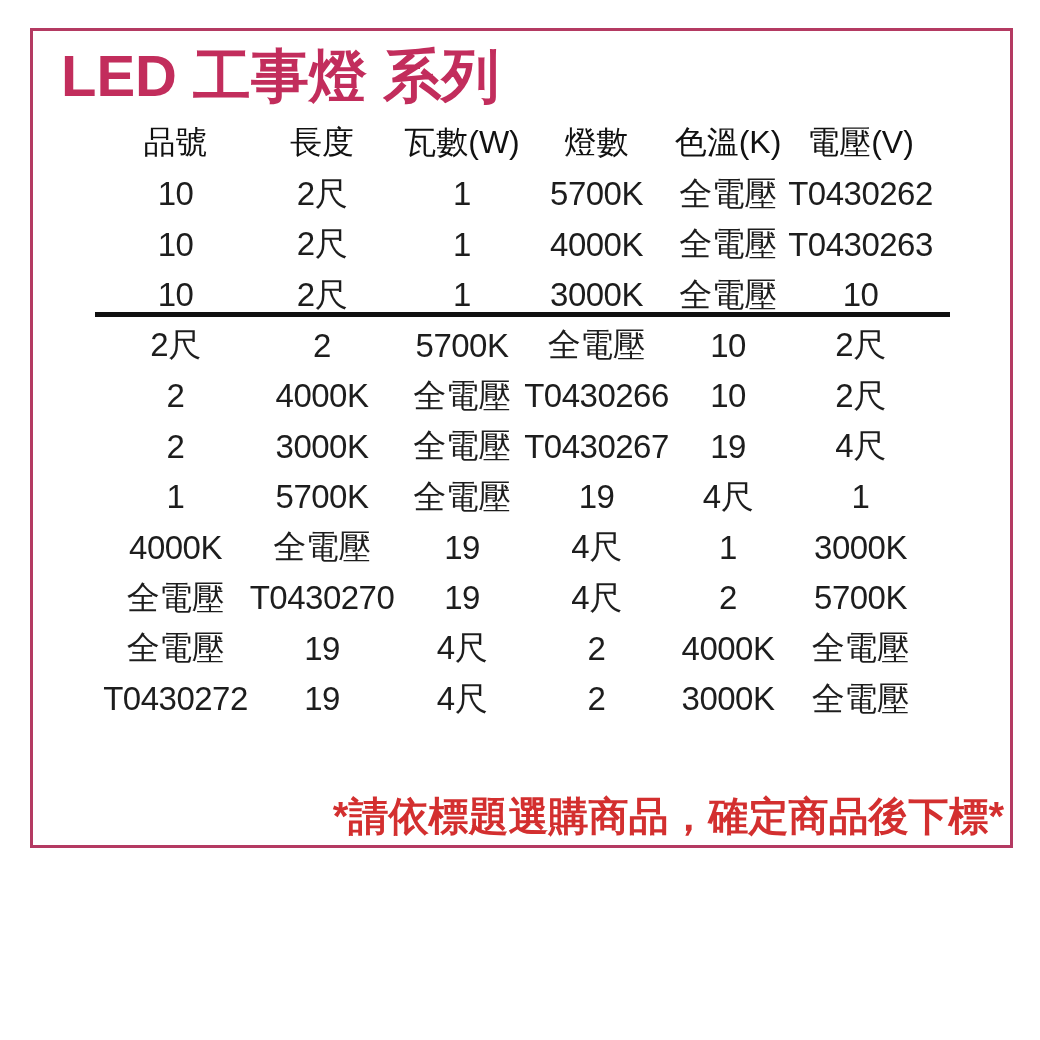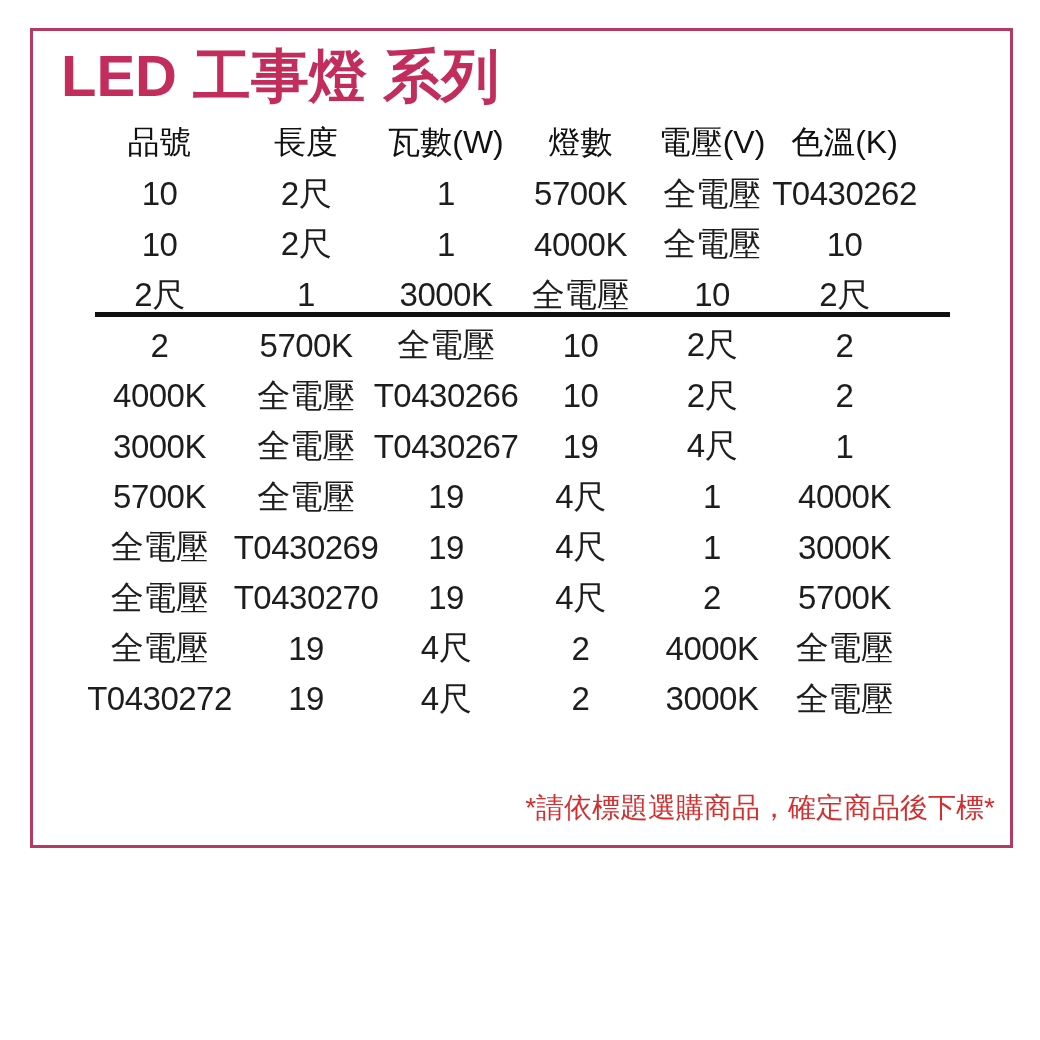--- a/index.html
+++ b/index.html
@@ -31,21 +31,21 @@
     top: 12px;
     font-size: 58px;
     line-height: 1.15;
     font-weight: bold;
     color: var(--accent-color, #c22d5c);
     letter-spacing: 0px;
     white-space: nowrap;
   }
   .spec-table {
     position: absolute;
-    left: 52px;
+    left: 68px;
     top: 86px;
     display: grid;
     grid-template-columns: 149px 144px 136px 133px 130px 135px;
     grid-template-rows: 52px repeat(12, 50.5px);
   }
   .cell {
     display: flex;
     align-items: center;
     justify-content: center;
     font-size: 33px;
@@ -61,52 +61,54 @@
   .divider {
     position: absolute;
     left: 62px;
     top: 281px;
     width: 855px;
     height: 5px;
     background: var(--divider-color, #101010);
   }
   .note {
     position: absolute;
-    right: 15px;
+    right: 6px;
     top: 758px;
-    font-size: 28px;
+    font-size: 40px;
     color: var(--note-color, #d32f2f);
     white-space: nowrap;
+    font-weight: bold;
   }
 </style>
 </head>
 <body>
 
 <div class="page">
   <div class="frame">
     <div class="title">LED 工事燈 系列</div>
 
     <div class="spec-table" id="specTable">
         <div class="cell header-cell">品號</div>
         <div class="cell header-cell">長度</div>
         <div class="cell header-cell">瓦數(W)</div>
         <div class="cell header-cell">燈數</div>
+        <div class="cell header-cell">色溫(K)</div>
         <div class="cell header-cell">電壓(V)</div>
-        <div class="cell header-cell">色溫(K)</div>
         <div class="cell">10</div>
         <div class="cell">2尺</div>
         <div class="cell">1</div>
         <div class="cell">5700K</div>
         <div class="cell">全電壓</div>
         <div class="cell">T0430262</div>
         <div class="cell">10</div>
         <div class="cell">2尺</div>
         <div class="cell">1</div>
         <div class="cell">4000K</div>
         <div class="cell">全電壓</div>
+        <div class="cell">T0430263</div>
         <div class="cell">10</div>
         <div class="cell">2尺</div>
         <div class="cell">1</div>
         <div class="cell">3000K</div>
         <div class="cell">全電壓</div>
         <div class="cell">10</div>
         <div class="cell">2尺</div>
         <div class="cell">2</div>
         <div class="cell">5700K</div>
         <div class="cell">全電壓</div>
@@ -125,21 +127,20 @@
         <div class="cell">19</div>
         <div class="cell">4尺</div>
         <div class="cell">1</div>
         <div class="cell">5700K</div>
         <div class="cell">全電壓</div>
         <div class="cell">19</div>
         <div class="cell">4尺</div>
         <div class="cell">1</div>
         <div class="cell">4000K</div>
         <div class="cell">全電壓</div>
-        <div class="cell">T0430269</div>
         <div class="cell">19</div>
         <div class="cell">4尺</div>
         <div class="cell">1</div>
         <div class="cell">3000K</div>
         <div class="cell">全電壓</div>
         <div class="cell">T0430270</div>
         <div class="cell">19</div>
         <div class="cell">4尺</div>
         <div class="cell">2</div>
         <div class="cell">5700K</div>

